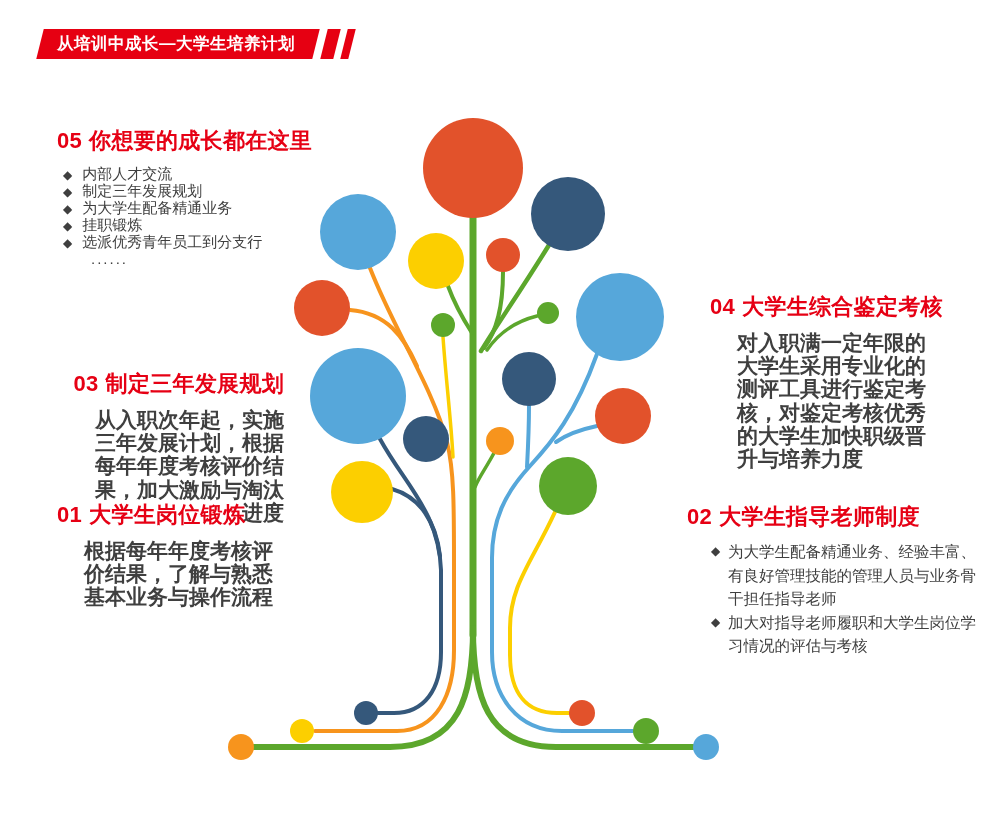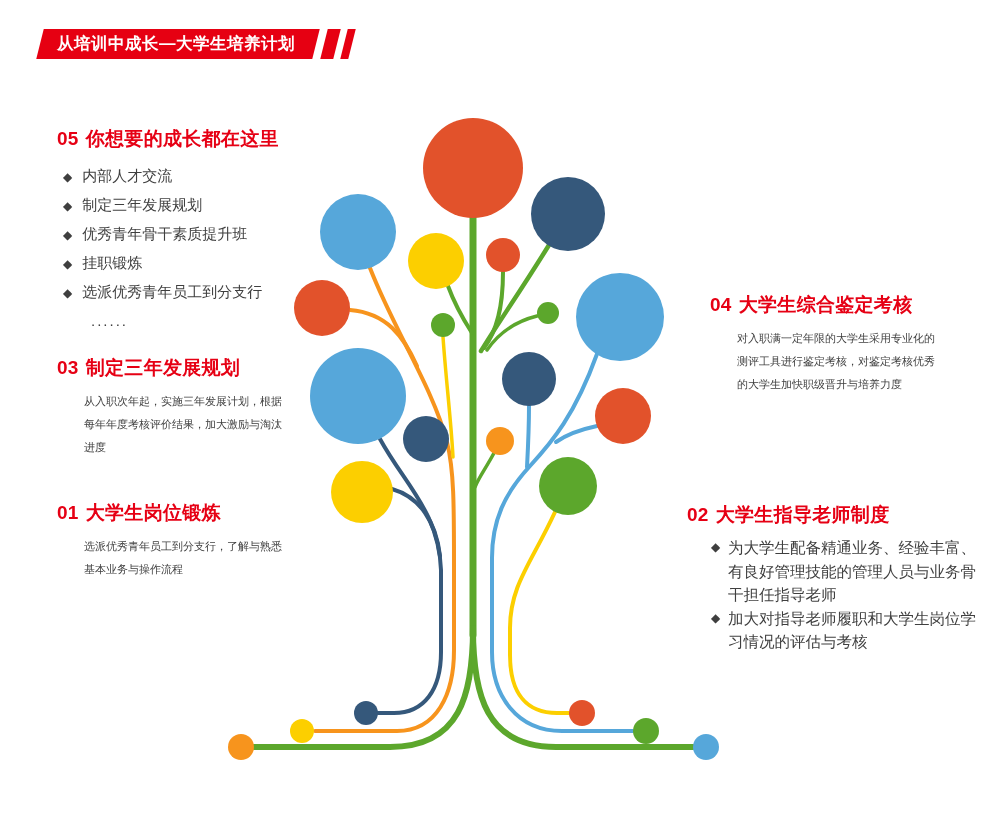--- a/index.html
+++ b/index.html
@@ -16,33 +16,33 @@
   }
   .banner .banner-text {
     transform:skewX(14deg); color:#ffffff; font-weight:bold;
     font-size:16.5px; letter-spacing:0.5px; white-space:nowrap;
   }
   .stripe { position:absolute; top:29px; height:30px; background:#e60012; transform:skewX(-14deg); }
   .stripe-1 { left:324px; width:13px; }
   .stripe-2 { left:344px; width:8px; }
   
   .sec { position:absolute; }
-  .sec-h { margin:0; font-size:19px; font-weight:bold; color:#e60014; white-space:nowrap; letter-spacing:0.3px; }
+  .sec-h { margin:0; font-size:22px; font-weight:bold; color:#e60014; white-space:nowrap; letter-spacing:0.3px; }
   .sec-h .num { margin-right:7px; }
   .blist { list-style:none; margin:10px 0 0 0; padding:0; font-size:15px; }
-  #sec-05 .blist li { line-height:28px; white-space:nowrap; }
+  #sec-05 .blist li { line-height:16px; white-space:nowrap; }
   #sec-05 .dia { font-size:12px; margin:0 10px 0 6px; }
   #sec-05 li.more { padding-left:34px; letter-spacing:2px; }
-  .para { margin:9px 0 0 27px; width:200px; font-size:11px; line-height:23.2px; }
+  .para { margin:9px 0 0 27px; width:200px; font-size:21px; line-height:23.2px;font-weight:bold; }
   #sec-04 .para { width:202px; }
   #sec-02 .blist { margin:8px 0 0 24px; font-size:15.5px; }
   #sec-02 .blist li { position:relative; width:253px; padding-left:17px; line-height:23.6px; }
   #sec-02 .dia2 { position:absolute; left:0; top:0; font-size:12px; }
   #sec-05 { left:57px;  top:126px; }
-  #sec-03 { left:57px;  top:355px; }
+  #sec-03 { left:57px;  top:369px;text-align:right; }
   #sec-01 { left:57px;  top:500px; }
   #sec-04 { left:710px; top:292px; }
   #sec-02 { left:640px; top:502px;margin-left:47px; }
   
   .tree { position:absolute; left:0; top:0; }
 </style>
 </head>
 <body>
 
 <div class="page">
@@ -109,39 +109,39 @@
   <div class="stripe stripe-1"></div>
   <div class="stripe stripe-2"></div>
 
   <section class="sec" id="sec-05">
     <h2 class="sec-h">
       <span class="num">05</span><span>你想要的成长都在这里</span>
     </h2>
     <ul class="blist">
       <li><span class="dia">◆</span><span>内部人才交流</span></li>
       <li><span class="dia">◆</span><span>制定三年发展规划</span></li>
-      <li><span class="dia">◆</span><span>优秀青年骨干素质提升班</span></li>
+      <li><span class="dia">◆</span><span>为大学生配备精通业务</span></li>
       <li><span class="dia">◆</span><span>挂职锻炼</span></li>
       <li><span class="dia">◆</span><span>选派优秀青年员工到分支行</span></li>
       <li class="more">......</li>
     </ul>
   </section>
 
   <section class="sec" id="sec-03">
     <h2 class="sec-h">
       <span class="num">03</span><span>制定三年发展规划</span>
     </h2>
     <p class="para">从入职次年起，实施三年发展计划，根据每年年度考核评价结果，加大激励与淘汰进度</p>
   </section>
 
   <section class="sec" id="sec-01">
     <h2 class="sec-h">
       <span class="num">01</span><span>大学生岗位锻炼</span>
     </h2>
-    <p class="para">选派优秀青年员工到分支行，了解与熟悉基本业务与操作流程</p>
+    <p class="para">根据每年年度考核评价结果，了解与熟悉基本业务与操作流程</p>
   </section>
 
   <section class="sec" id="sec-04">
     <h2 class="sec-h">
       <span class="num">04</span><span>大学生综合鉴定考核</span>
     </h2>
     <p class="para">对入职满一定年限的大学生采用专业化的测评工具进行鉴定考核，对鉴定考核优秀的大学生加快职级晋升与培养力度</p>
   </section>
 
   <section class="sec" id="sec-02">

